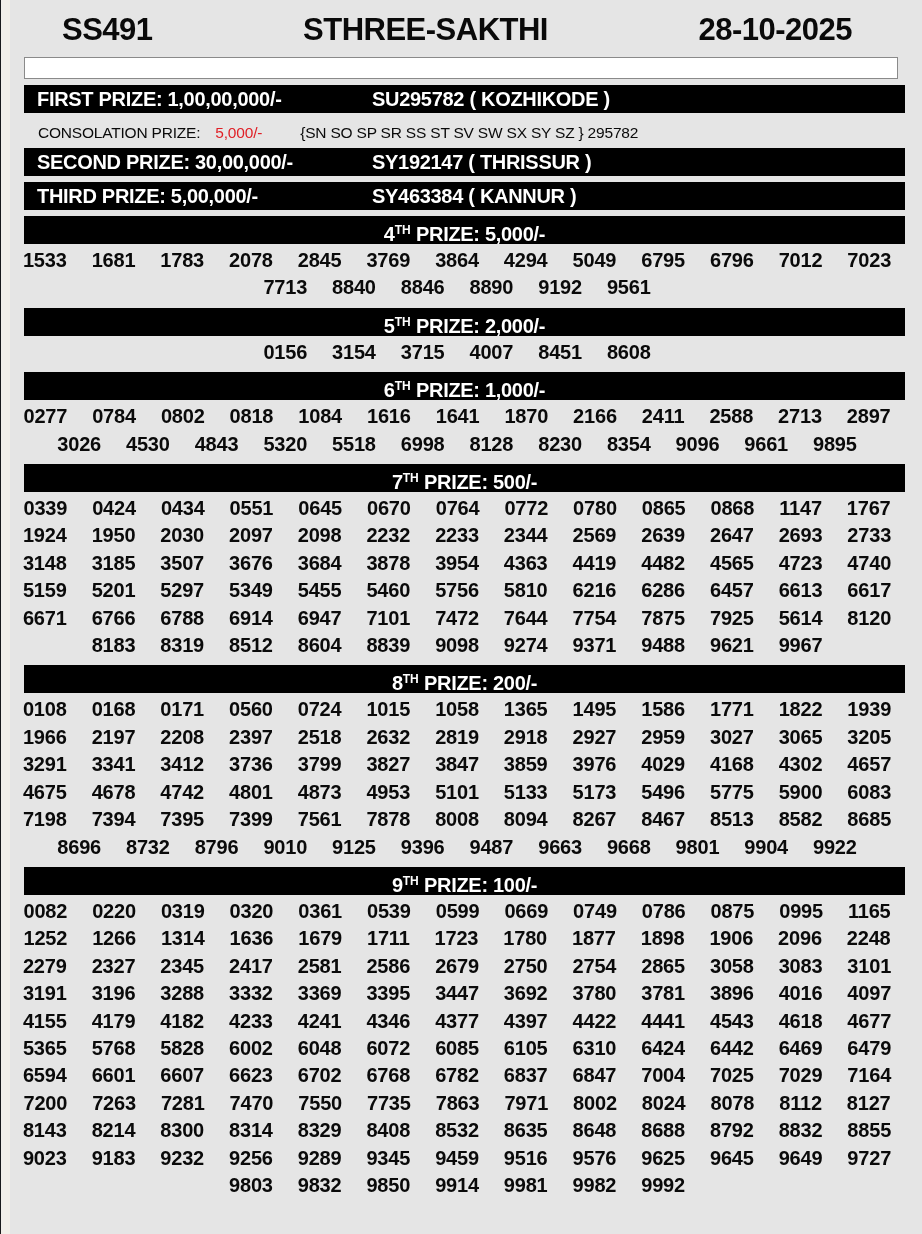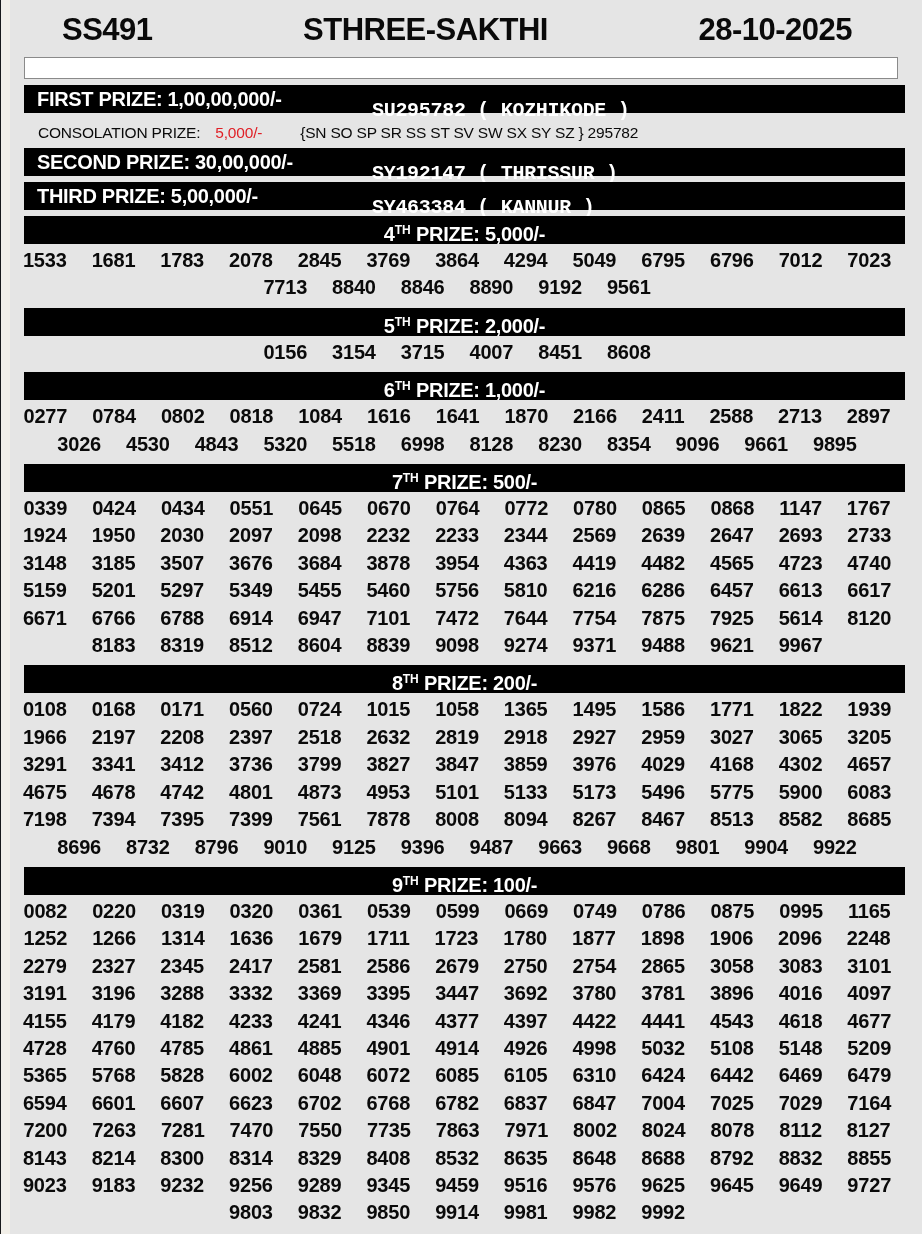--- a/index.html
+++ b/index.html
@@ -21,21 +21,21 @@
   .empty-box {
     margin:9px 0 0 24px; width:874px; height:22px;
     background:#ffffff; border:1px solid #8a8a8a;
   }
   .bar {
     position:relative; margin:6px 0 0 24px; width:881px; height:28px;
     background:#000000; color:#ffffff; font-weight:bold; font-size:20px;
     line-height:28px; letter-spacing:-0.3px;
   }
   .prize-bar .pl { position:absolute; left:13px; top:0; white-space:nowrap; }
-  .prize-bar .pw { position:absolute; left:348px; top:12px; white-space:nowrap;font-family:Liberation Mono, monospace; }
+  .prize-bar .pw { position:absolute; left:348px; top:0; white-space:nowrap; }
   .consolation {
     margin:5px 0 0 24px; width:881px; height:24px; display:flex;
     align-items:flex-end; font-weight:normal; font-size:15.5px; color:#0a0a0a;
     letter-spacing:-0.2px; white-space:nowrap;gap:8px;
   }
   .consolation .c-label { padding-left:14px; }
   .consolation .c-amount { margin-left:7px; }
   .consolation .c-series { margin-left:30px; }
   .section-bar { text-align:center; }
   .section-bar sup { font-size:12px; vertical-align:7px; letter-spacing:0; }
@@ -405,35 +405,20 @@
           <span class="num">4346</span>
           <span class="num">4377</span>
           <span class="num">4397</span>
           <span class="num">4422</span>
           <span class="num">4441</span>
           <span class="num">4543</span>
           <span class="num">4618</span>
           <span class="num">4677</span>
         </div>
         <div class="num-row">
-          <span class="num">4728</span>
-          <span class="num">4760</span>
-          <span class="num">4785</span>
-          <span class="num">4861</span>
-          <span class="num">4885</span>
-          <span class="num">4901</span>
-          <span class="num">4914</span>
-          <span class="num">4926</span>
-          <span class="num">4998</span>
-          <span class="num">5032</span>
-          <span class="num">5108</span>
-          <span class="num">5148</span>
-          <span class="num">5209</span>
-        </div>
-        <div class="num-row">
           <span class="num">5365</span>
           <span class="num">5768</span>
           <span class="num">5828</span>
           <span class="num">6002</span>
           <span class="num">6048</span>
           <span class="num">6072</span>
           <span class="num">6085</span>
           <span class="num">6105</span>
           <span class="num">6310</span>
           <span class="num">6424</span>

